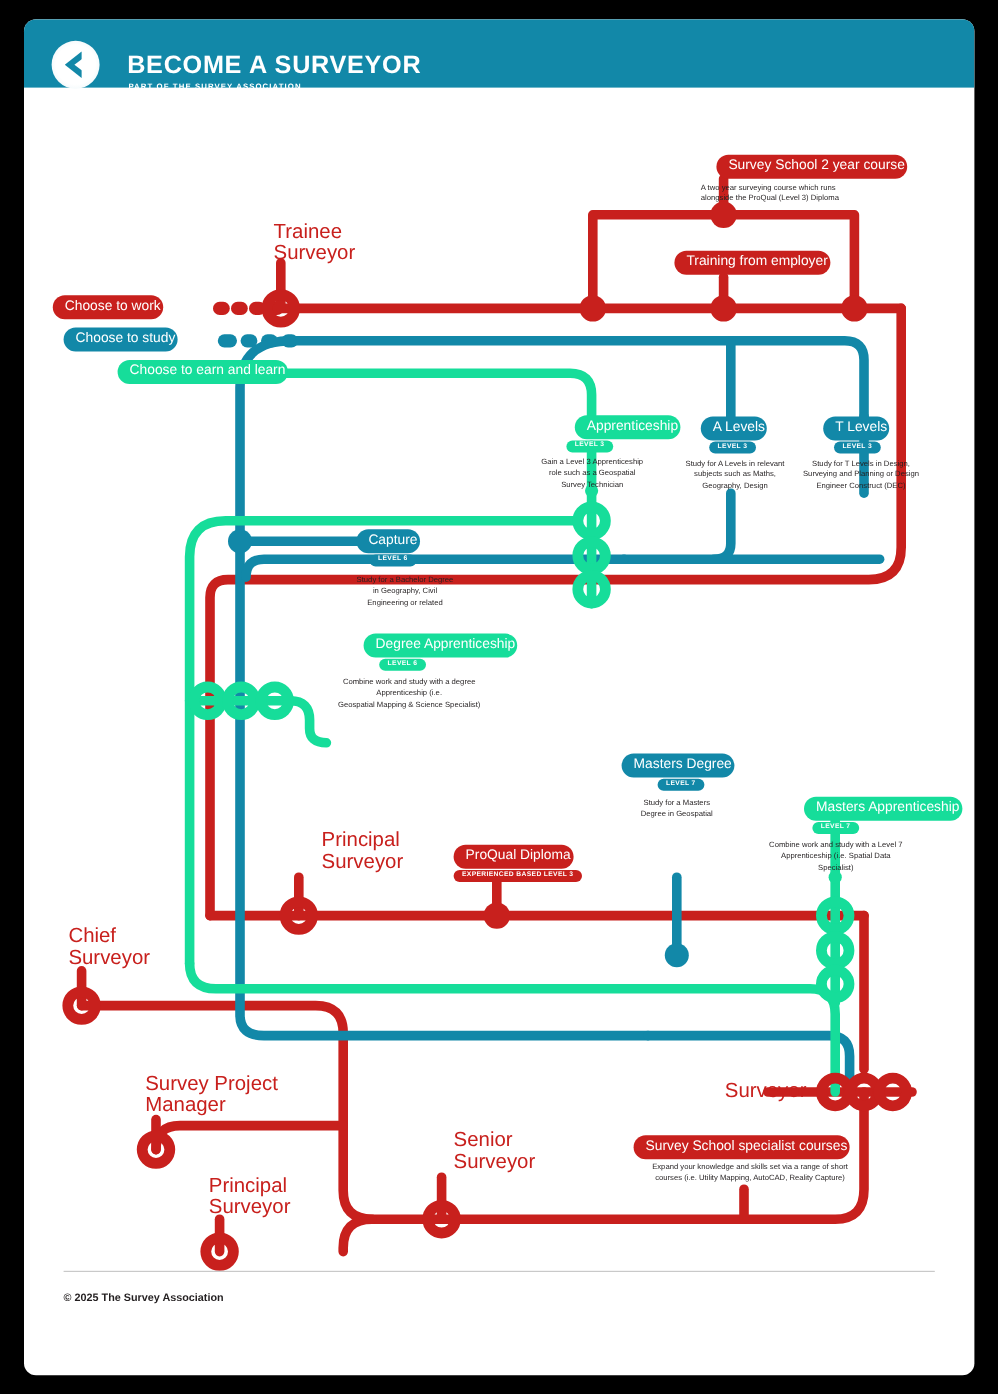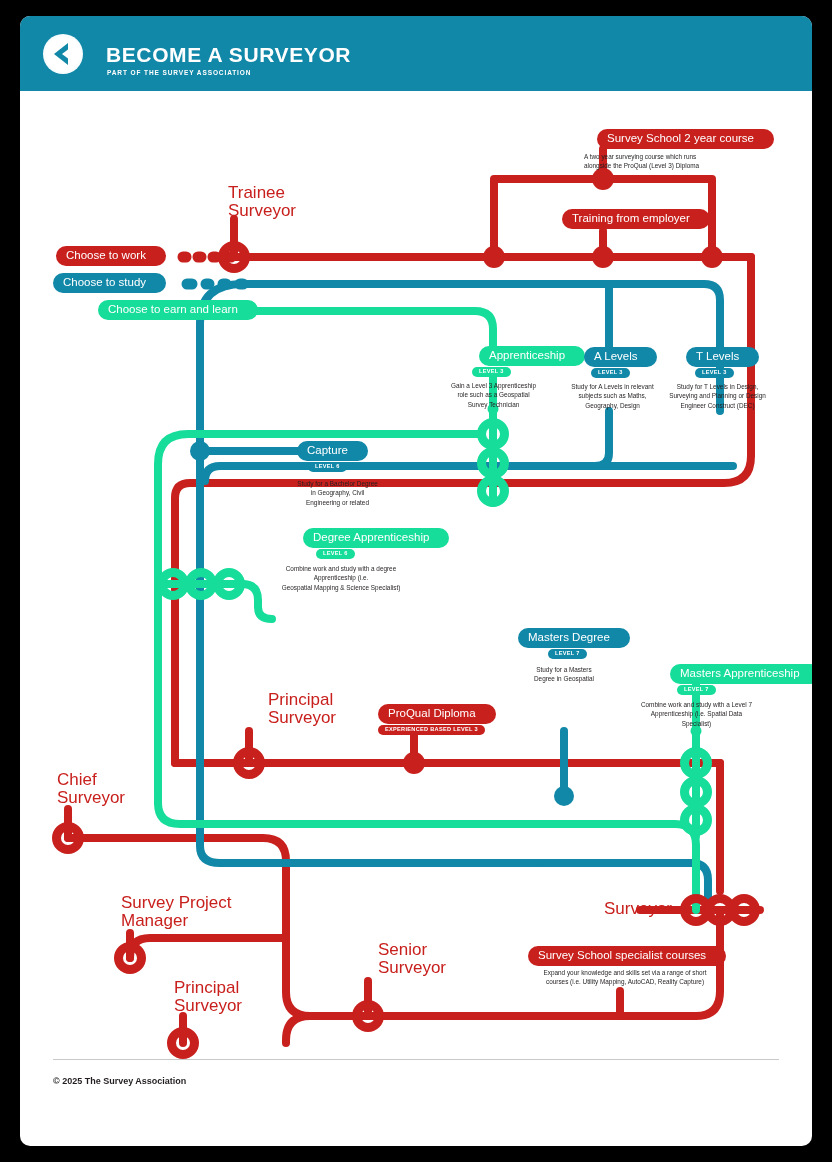--- a/index.html
+++ b/index.html
@@ -18,21 +18,21 @@
     position: absolute;
     left: 20px; top: 16px;
     width: 792px; height: 1130px;
     background: #ffffff;
     border-radius: 10px;
     overflow: hidden;
   }
   #header {
     position: absolute;
     left: 0; top: 0;
-    width: 792px; height: 75px;
+    width: 792px; height: 57px;
     background: #1288A8;
   }
   #logo {
     position: absolute;
     left: 23px; top: 18px;
     width: 40px; height: 40px;
     border-radius: 50%;
     background: radial-gradient(circle at 50% 50%, #ffffff 0%, #ffffff 58%, #dff0f5 100%);
   }
   #logo .mark {
@@ -63,21 +63,21 @@
   }
   #canvas { position: absolute; left: 0; top: 75px; width: 792px; height: 1055px; }
   svg { display: block; }
 
   .pill {
     position: absolute;
     border-radius: 999px;
     color: #fff;
     font-size: 11.5px;
     white-space: nowrap;
-    padding: 3px 20px 4px 10px;
+    padding: 3px 2px 4px 10px;
     line-height: 1.1;
   }
   .pill.red { background: #C8201D; }
   .pill.teal { background: #1288A8; }
   .pill.green { background: #16DD9A; margin-left: 45px; }
 
   .badge {
     position: absolute;
     border-radius: 999px;
     color: #fff;
@@ -267,21 +267,21 @@
             <circle cx="676" cy="672" r="11.5" fill="none" stroke="#16DD9A" stroke-width="9"></circle>
             <circle cx="676" cy="701" r="11.5" fill="none" stroke="#16DD9A" stroke-width="9"></circle>
             <circle cx="676" cy="729" r="11.5" fill="none" stroke="#16DD9A" stroke-width="9"></circle>
           </g>
 
           <circle cx="473" cy="318" r="5.5" fill="#16DD9A"></circle>
           <circle cx="676" cy="640" r="5.5" fill="#16DD9A"></circle>
         </g>
       </svg>
 
-      <div class="pill red" style="left:36px; top:155px;">Choose to work</div>
+      <div class="pill red" style="left:24px; top:155px;">Choose to work</div>
       <div class="pill teal" style="left:33px; top:182px;">Choose to study</div>
       <div class="pill green" style="left:33px; top:209px;">Choose to earn and learn</div>
 
       <div class="pill red" style="left:577px; top:38px;">Survey School 2 year course</div>
       <div class="desc" style="left:564px; top:61px; width:190px; text-align:left;">A two year surveying course which runs
 alongside the ProQual (Level 3) Diploma</div>
 
       <div class="pill red" style="left:542px; top:118px;">Training from employer</div>
 
       <div class="pill green" style="left:414px; top:255px;">Apprenticeship</div>

